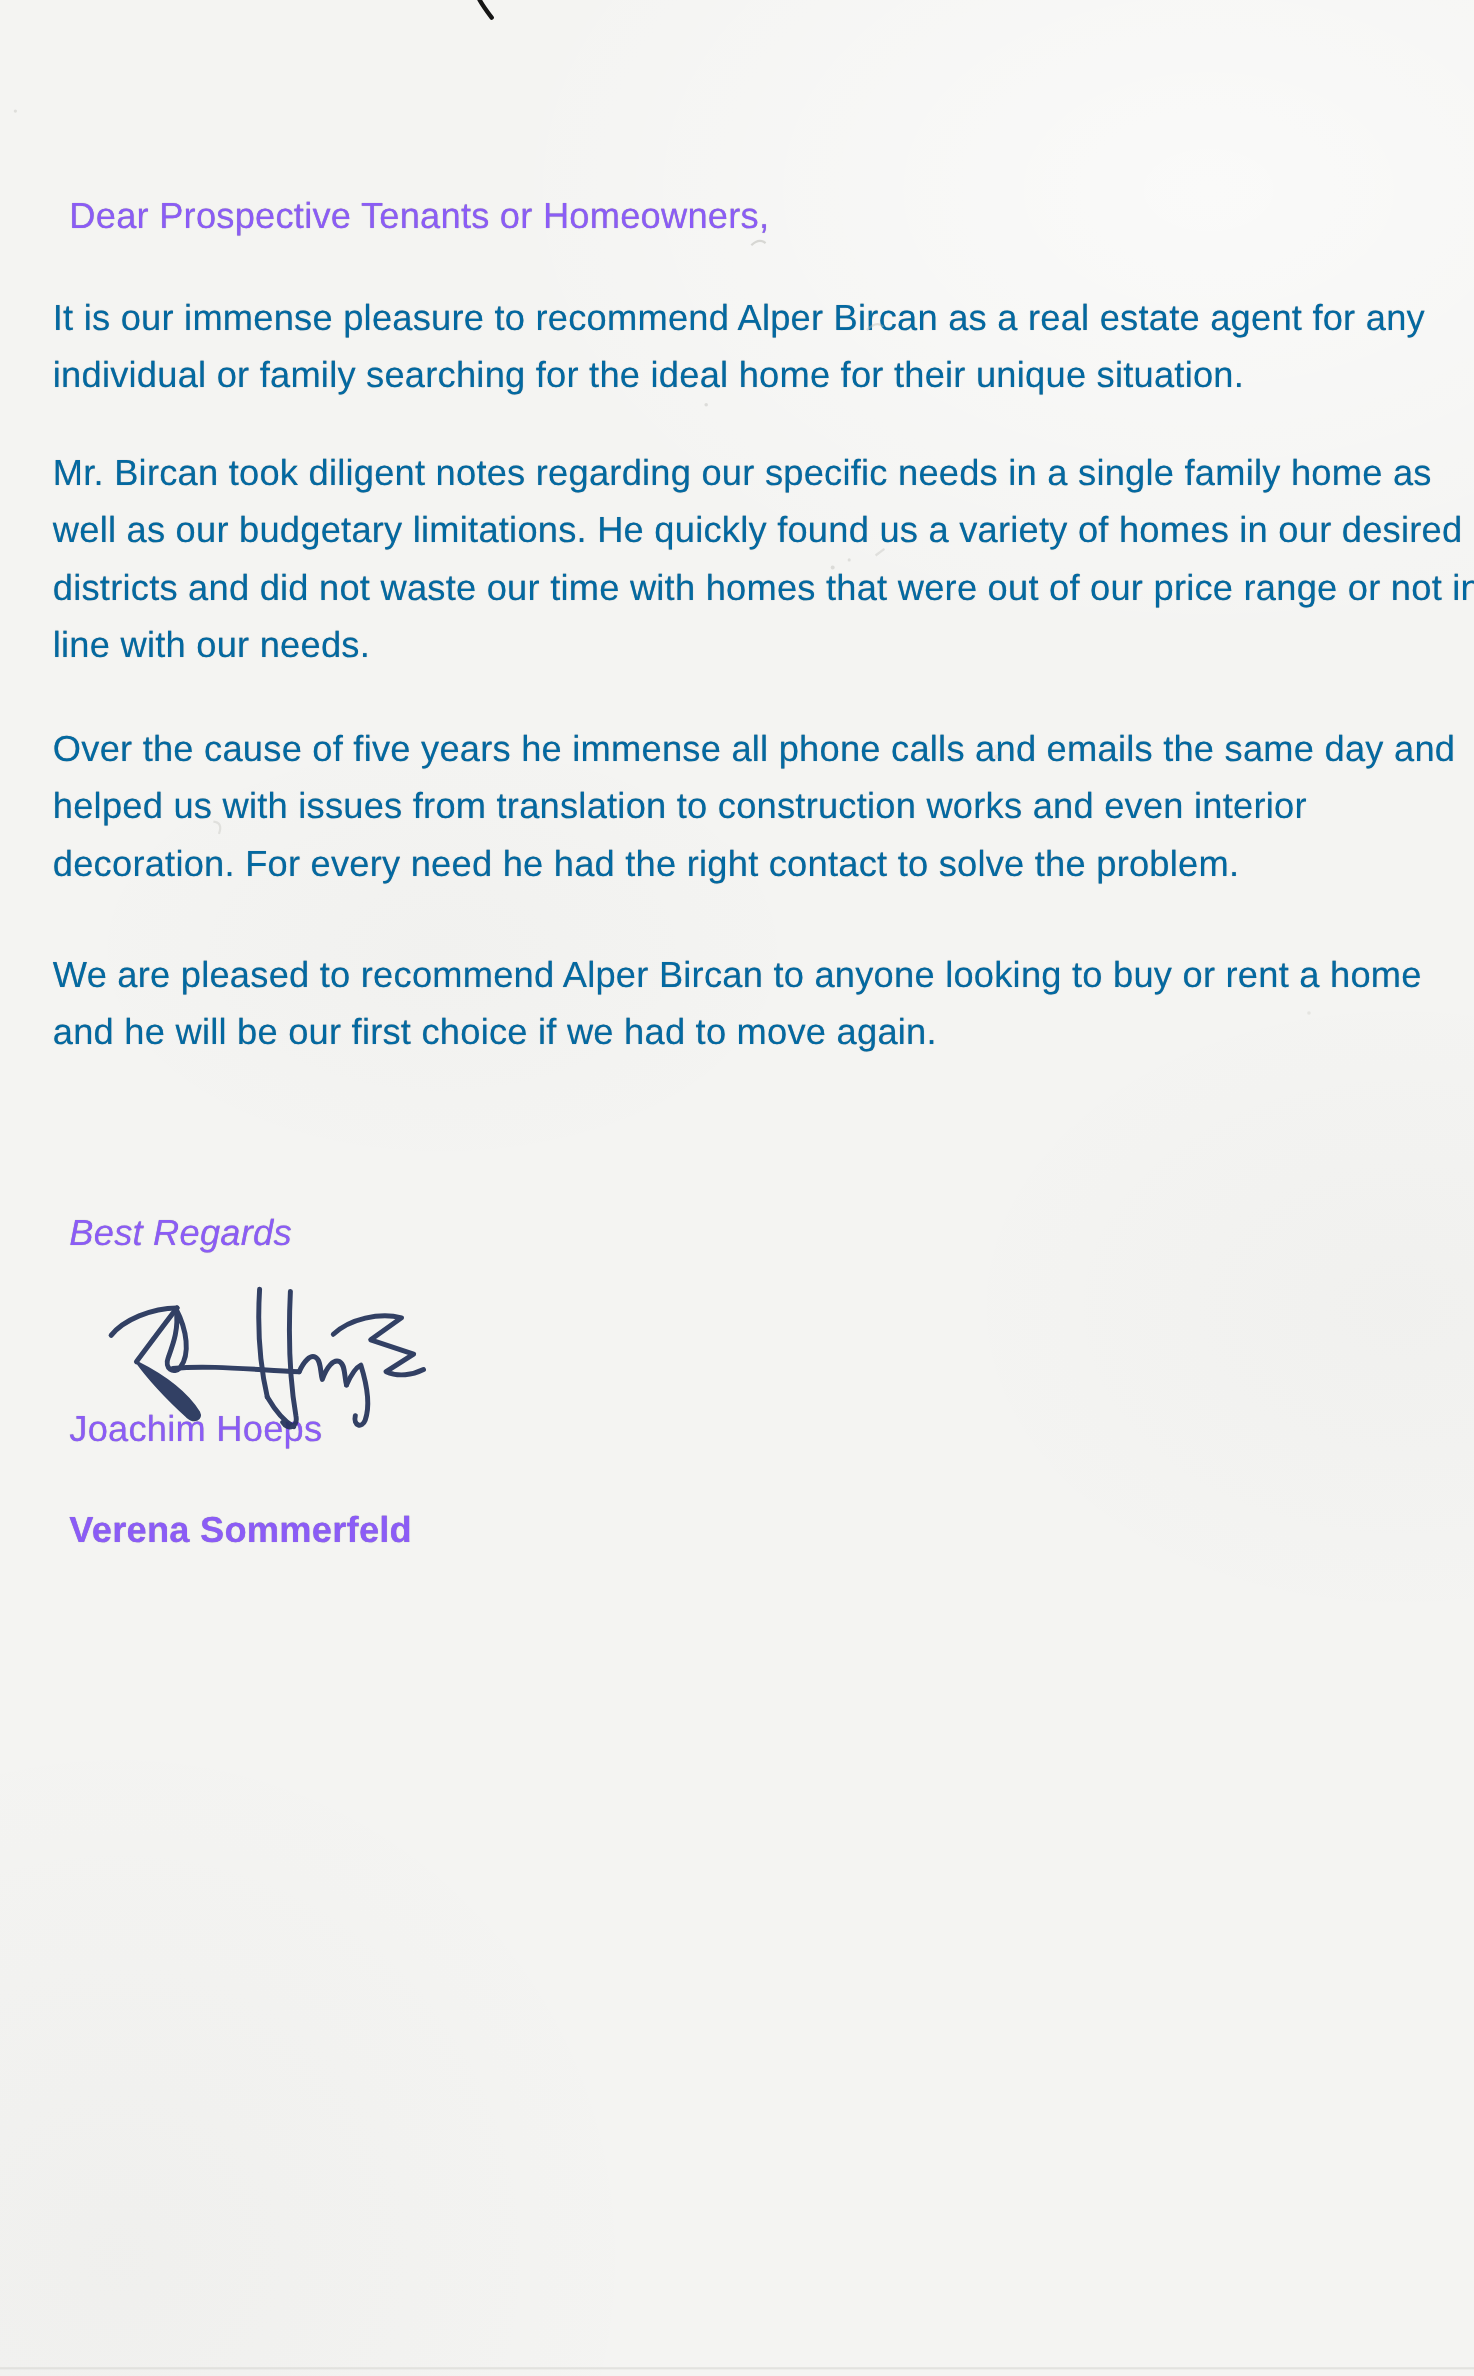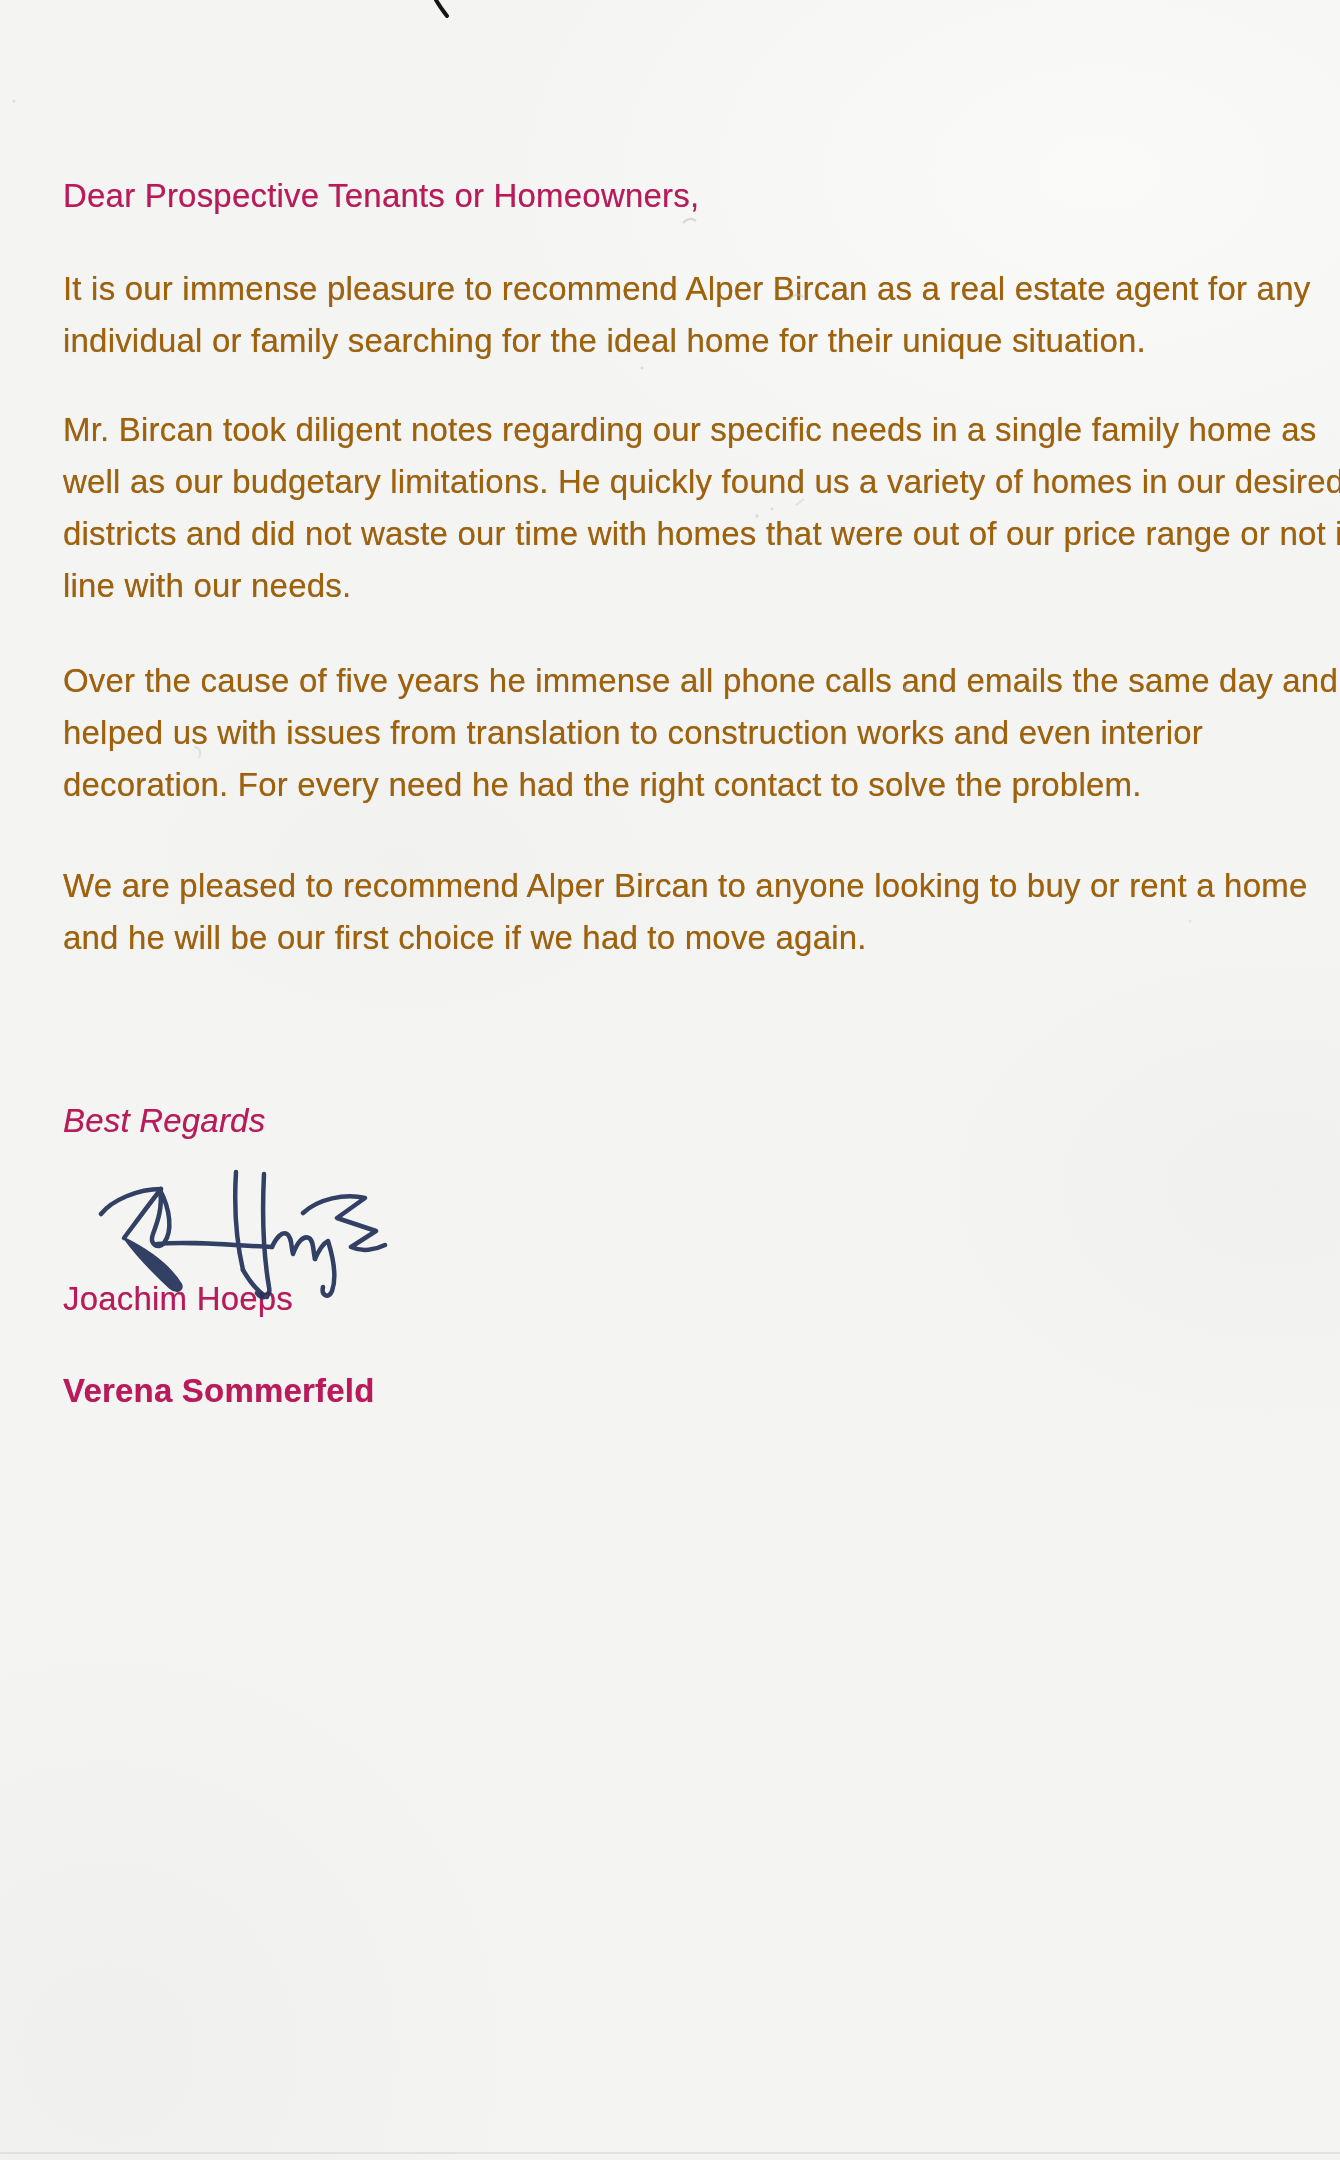--- a/index.html
+++ b/index.html
@@ -8,27 +8,27 @@
     font-family:"Liberation Sans",sans-serif;
     background:
       radial-gradient(1100px 700px at 82% 8%, rgba(255,255,255,0.55), rgba(255,255,255,0) 60%),
       radial-gradient(900px 900px at 8% 95%, rgba(60,60,55,0.025), rgba(60,60,55,0) 55%),
       radial-gradient(700px 500px at 95% 55%, rgba(60,60,55,0.02), rgba(60,60,55,0) 60%),
       radial-gradient(500px 300px at 30% 40%, rgba(60,60,55,0.015), rgba(60,60,55,0) 70%),
       #f4f4f2;
   }
   .txt{
     position:absolute;left:63px;
-    font-size:33px;line-height:52px;color:#be185d;letter-spacing:0.2px;
+    font-size:33px;line-height:52px;color:#8b5cf6;letter-spacing:0.2px;
     text-shadow:0 0 0.7px rgba(25,25,25,0.45);
     white-space:nowrap;
   }
   #salutation{top:170px;}
   #paragraphs{position:absolute;inset:0;}
-  .para{position:absolute;left:63px;font-size:33px;line-height:52px;color:#a16207;
+  .para{position:absolute;left:48px;font-size:33px;line-height:52px;color:#0369a1;
         letter-spacing:0.2px;text-shadow:0 0 0.7px rgba(25,25,25,0.45);white-space:nowrap;}
   .para:nth-child(1){top:263px;}
   .para:nth-child(2){top:404px;}
   .para:nth-child(3){top:655px;}
   .para:nth-child(4){top:860px;}
   #closing{top:1095px;font-style:italic;}
   #signatory-1{top:1273px;}
   #signatory-2{top:1365px;font-weight:bold;}
   #ink-overlay{position:absolute;left:0;top:0;pointer-events:none;}
   #bottom-edge{position:absolute;left:0;top:2152px;width:1340px;height:2px;

